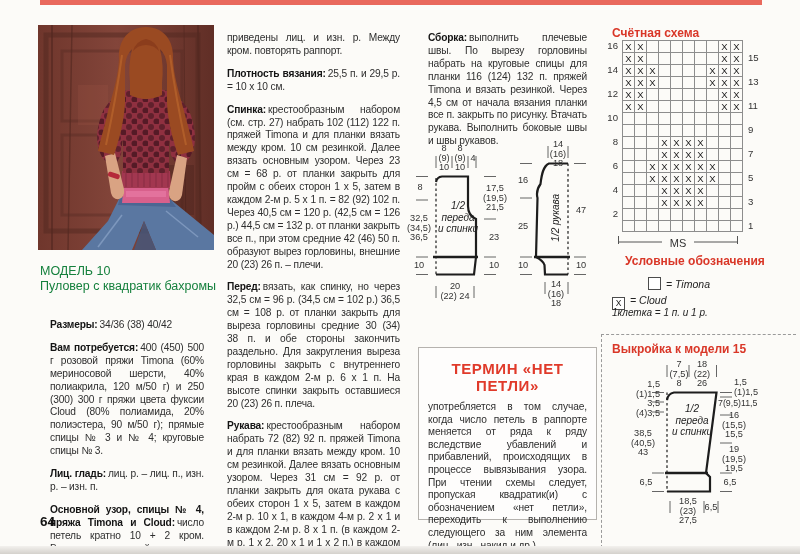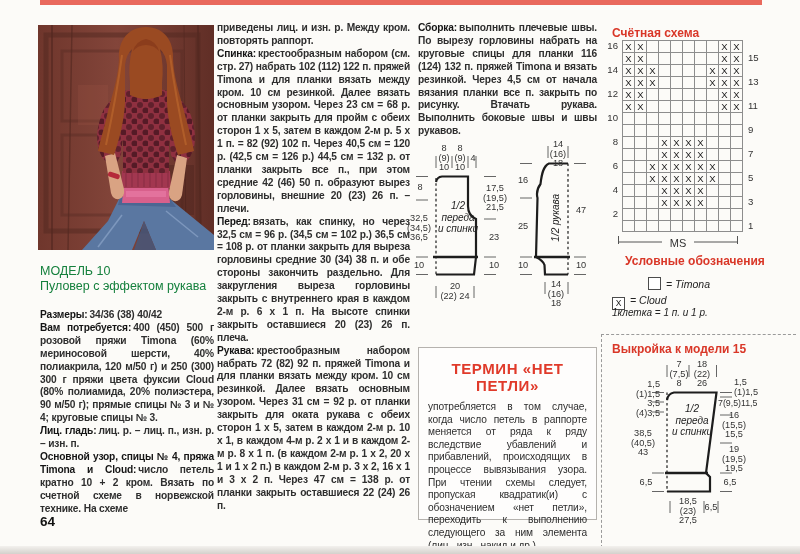--- a/index.html
+++ b/index.html
@@ -4,21 +4,21 @@
 <style>
   html,body{margin:0;padding:0;}
   body{width:800px;height:554px;position:relative;background:#fcfbf8;
        font-family:"Liberation Sans",sans-serif;overflow:hidden;color:#2c2c2c;}
   .abs{position:absolute;}
   .topbar{left:40px;top:0;width:722px;height:5px;background:#e9695d;}
   .red{color:#15803d;font-weight:normal;}
   .caption{left:40px;top:264px;width:200px;font-size:12.5px;line-height:15px;}
   .col{position:absolute;text-align:justify;font-size:10.2px;line-height:12.9px;
        letter-spacing:-0.15px;color:#2e2e2e;}
-  .col p{margin:0;font-weight:bold;}
+  .col p{margin:10px;}
   .col b{color:#141414;margin-right:2px;}
   .pagenum{left:40px;top:514px;font-size:13.5px;font-weight:bold;color:#111;}
   .h-red{font-size:12px;font-weight:bold;color:#d93728;}
   
   .chart{left:602px;top:40px;}
   .crow{display:flex;height:12px;}
   .rn{width:16px;font-size:9.6px;color:#333;line-height:12px;}
   .rn-l{text-align:right;padding-right:4px;}
   .rn-r{padding-left:5px;}
   .cells{display:flex;border-right:1px solid #8d8d8d;}
@@ -111,33 +111,34 @@
 
     <path d="M108,2 C90,2 80,16 81,34 C80,52 76,64 70,86 C66,104 62,116 60,126 L76,130 C82,112 86,96 87,78 L87,40 Q88,30 94,24 Q90,40 92,58 L92,70 Q108,78 124,70 L124,58 Q126,40 122,24 Q128,30 129,40 L129,78 C130,96 134,112 140,130 L156,126 C154,114 150,102 146,86 C140,64 136,52 135,34 C136,16 126,2 108,2 Z" fill="#9a4a22"></path>
     <path d="M84,30 C80,60 74,92 68,120" stroke="#c06b2e" stroke-width="2" fill="none" opacity="0.6"></path>
     <path d="M132,30 C136,60 142,92 148,120" stroke="#c06b2e" stroke-width="2" fill="none" opacity="0.6"></path>
     <path d="M95,26 Q98,16 108,14 Q118,16 121,26 Q116,20 108,20 Q100,20 95,26 Z" fill="#8b3d1c"></path>
   </svg>
 </div>
 
 <div class="abs caption">
   <div class="red">МОДЕЛЬ 10</div>
-  <div class="red">Пуловер с эффектом рукава</div>
+  <div class="red">Пуловер с квадратик бахромы</div>
 </div>
 
 <div class="col" style="left:40px;top:309px;width:174px;">
   <p><b>Размеры:</b><span>34/36 (38) 40/42</span></p>
   <p><b>Вам потребуется:</b><span>400 (450) 500 г розовой пряжи Timona (60% мериносовой шерсти, 40% полиакрила, 120 м/50 г) и 250 (300) 300 г пряжи цвета фуксии Cloud (80% полиамида, 20% полиэстера, 90 м/50 г); прямые спицы № 3 и № 4; круговые спицы № 3.</span></p>
   <p><b>Лиц. гладь:</b><span>лиц. р. – лиц. п., изн. р. – изн. п.</span></p>
   <p><b>Основной узор, спицы № 4, пряжа Timona и Cloud:</b><span>число петель кратно 10 + 2 кром. Вязать по счетной схеме в норвежской технике. На схеме</span></p>
 </div>
 <div class="abs pagenum">64</div>
 
 <div class="col" style="left:217px;top:22px;width:193px;">
   <p><span>приведены лиц. и изн. р. Между кром. повторять раппорт.</span></p>
+  <p><b>Плотность вязания:</b><span>25,5 п. и 29,5 р. = 10 х 10 см.</span></p>
   <p><b>Спинка:</b><span>крестообразным набором (см. стр. 27) набрать 102 (112) 122 п. пряжей Timona и для планки вязать между кром. 10 см резинкой. Далее вязать основным узором. Через 23 см = 68 р. от планки закрыть для пройм с обеих сторон 1 х 5, затем в каждом 2-м р. 5 х 1 п. = 82 (92) 102 п. Через 40,5 см = 120 р. (42,5 см = 126 р.) 44,5 см = 132 р. от планки закрыть все п., при этом средние 42 (46) 50 п. образуют вырез горловины, внешние 20 (23) 26 п. – плечи.</span></p>
   <p><b>Перед:</b><span>вязать, как спинку, но через 32,5 см = 96 р. (34,5 см = 102 р.) 36,5 см = 108 р. от планки закрыть для выреза горловины средние 30 (34) 38 п. и обе стороны закончить раздельно. Для закругления выреза горловины закрыть с внутреннего края в каждом 2-м р. 6 х 1 п. На высоте спинки закрыть оставшиеся 20 (23) 26 п. плеча.</span></p>
   <p><b>Рукава:</b><span>крестообразным набором набрать 72 (82) 92 п. пряжей Timona и для планки вязать между кром. 10 см резинкой. Далее вязать основным узором. Через 31 см = 92 р. от планки закрыть для оката рукава с обеих сторон 1 х 5, затем в каждом 2-м р. 10 х 1, в каждом 4-м р. 2 х 1 и в каждом 2-м р. 8 х 1 п. (в каждом 2-м р. 1 х 2, 20 х 1 и 1 х 2 п.) в каждом 2-м р. 3 х 2, 16 х 1 и 3 х 2 п. Через 47 см = 138 р. от планки закрыть оставшиеся 22 (24) 26 п.</span></p>
 </div>
 
 <div class="col" style="left:418px;top:22px;width:179px;">
   <p><b>Сборка:</b><span>выполнить плечевые швы. По вырезу горловины набрать на круговые спицы для планки 116 (124) 132 п. пряжей Timona и вязать резинкой. Через 4,5 см от начала вязания планки все п. закрыть по рисунку. Втачать рукава. Выполнить боковые швы и швы рукавов.</span></p>
 </div>
 
 <div class="abs" style="left:408px;top:140px;width:200px;height:212px;">

